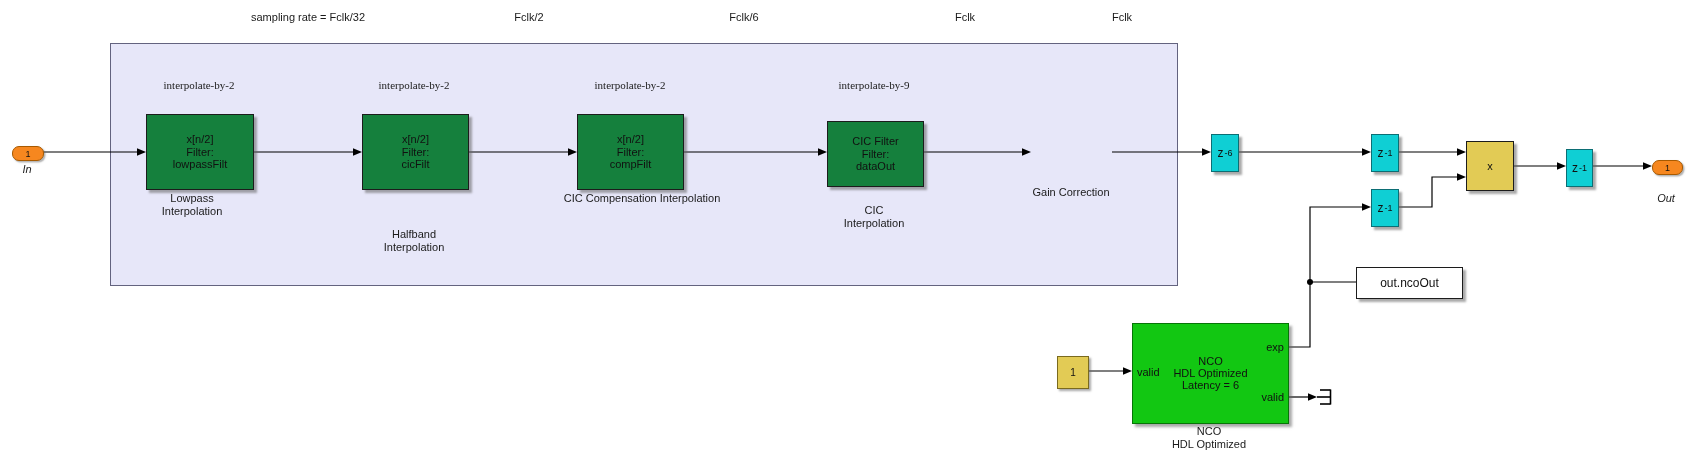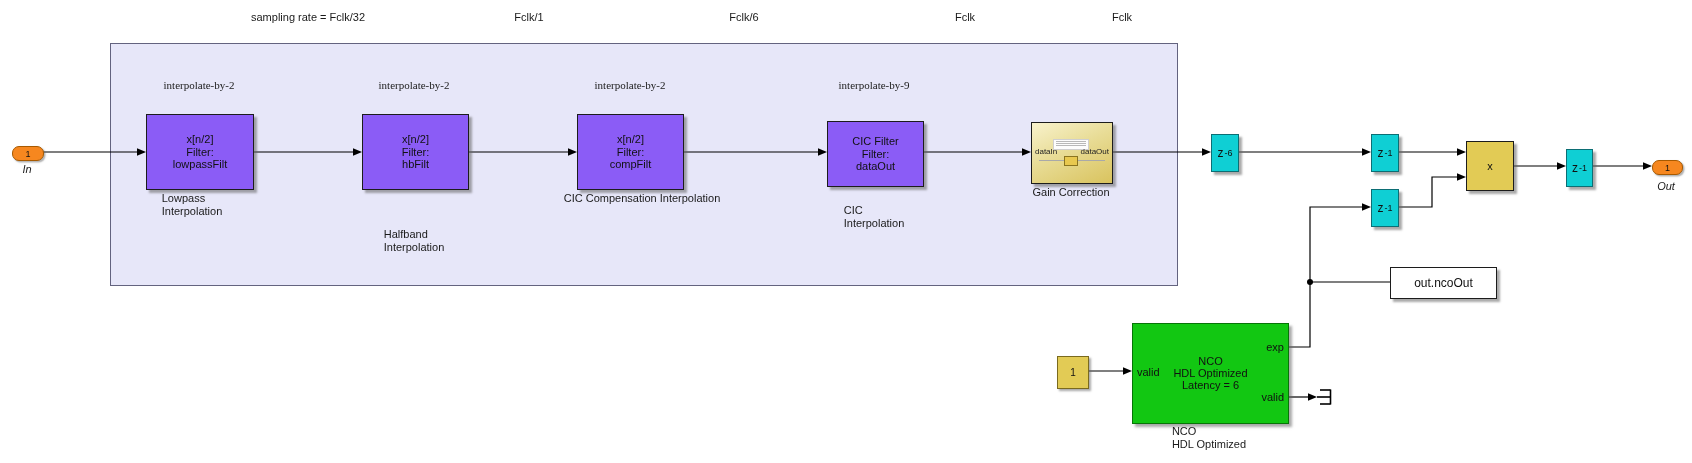--- a/index.html
+++ b/index.html
@@ -1,28 +1,28 @@
 <!DOCTYPE html>
 <html><head>
 <meta charset="utf-8">
 <style>
   html,body{margin:0;padding:0;background:#ffffff;}
   .canvas{
     position:relative;width:1692px;height:463px;background:#ffffff;overflow:hidden;
     font-family:"Liberation Sans",sans-serif;color:#111;
   }
   .abs{position:absolute;}
-  .ctr{transform:translateX(-50%);white-space:nowrap;text-align:left;}
+  .ctr{transform:translateX(-50%);white-space:nowrap;text-align:center;}
   .rate{font-size:11px;color:#1a1a1a;}
   .anno{font-size:11px;color:#1a1a1a;font-family:Liberation Serif, serif;}
   .area{
     background:#E7E7F9;border:1px solid #63637F;
   }
   .blk{
-    background:#8b5cf6;border:1px solid #1c1c1c;
+    background:#15803d;border:1px solid #1c1c1c;
     box-shadow:2.5px 2.5px 2px rgba(100,100,100,0.55);
     display:flex;flex-direction:column;align-items:center;justify-content:center;
     font-size:11px;line-height:12.5px;text-align:center;
   }
   .blklabel{font-size:11px;line-height:13px;color:#1a1a1a;}
   .delay{
     background:#0FCFD4;border:1px solid #0c6e74;
     box-shadow:2.5px 2.5px 2px rgba(100,100,100,0.55);
     display:flex;align-items:center;justify-content:center;
     font-size:12px;
@@ -68,21 +68,21 @@
     display:flex;align-items:center;justify-content:center;font-size:10px;
   }
   svg.wires{position:absolute;left:0;top:0;pointer-events:none;}
 </style>
 </head>
 <body>
 
 <div class="canvas">
 
   <div class="abs ctr rate" style="left:308px;top:11px;">sampling rate = Fclk/32</div>
-  <div class="abs ctr rate" style="left:529px;top:11px;">Fclk/1</div>
+  <div class="abs ctr rate" style="left:529px;top:11px;">Fclk/2</div>
   <div class="abs ctr rate" style="left:744px;top:11px;">Fclk/6</div>
   <div class="abs ctr rate" style="left:965px;top:11px;">Fclk</div>
   <div class="abs ctr rate" style="left:1122px;top:11px;">Fclk</div>
 
   <div class="abs area" style="left:110px;top:43px;width:1066px;height:241px;"></div>
 
   <div class="abs ctr anno" style="left:199px;top:79px;">interpolate-by-2</div>
   <div class="abs ctr anno" style="left:414px;top:79px;">interpolate-by-2</div>
   <div class="abs ctr anno" style="left:630px;top:79px;">interpolate-by-2</div>
   <div class="abs ctr anno" style="left:874px;top:79px;">interpolate-by-9</div>
@@ -142,21 +142,21 @@
     <span>lowpassFilt</span>
   </div>
   <div class="abs ctr blklabel" style="left:192px;top:192px;">
     <div>Lowpass</div>
     <div>Interpolation</div>
   </div>
 
   <div class="abs blk" style="left:362px;top:114px;width:105px;height:74px;">
     <span>x[n/2]</span>
     <span>Filter:</span>
-    <span>hbFilt</span>
+    <span>cicFilt</span>
   </div>
   <div class="abs ctr blklabel" style="left:414px;top:192px;margin-top:36px;">
     <div>Halfband</div>
     <div>Interpolation</div>
   </div>
 
   <div class="abs blk" style="left:577px;top:114px;width:105px;height:74px;">
     <span>x[n/2]</span>
     <span>Filter:</span>
     <span>compFilt</span>
@@ -168,31 +168,20 @@
   <div class="abs blk" style="left:827px;top:121px;width:95px;height:64px;">
     <span>CIC Filter</span>
     <span>Filter:</span>
     <span>dataOut</span>
   </div>
   <div class="abs ctr blklabel" style="left:874px;top:204px;">
     <div>CIC</div>
     <div>Interpolation</div>
   </div>
 
-  <div class="abs gain" style="left:1031px;top:122px;width:80px;height:60px;">
-    <div class="gainpanel">
-        <i></i>
-        <i></i>
-        <i></i>
-      </div>
-    <span class="pname" style="left:3px;">dataIn</span>
-    <span class="pname" style="right:3px;">dataOut</span>
-    <div class="gainline"></div>
-    <div class="gainknob"></div>
-  </div>
   <div class="abs ctr blklabel" style="left:1071px;top:186px;">Gain Correction</div>
 
   <div class="abs delay" style="left:1211px;top:134px;width:26px;height:36px;">
     <span>z</span>
       <sup>-6</sup>
   </div>
   <div class="abs delay" style="left:1371px;top:134px;width:26px;height:36px;">
     <span>z</span>
       <sup>-1</sup>
   </div>
@@ -205,23 +194,23 @@
       <sup>-1</sup>
   </div>
 
   <div class="abs gold" style="left:1466px;top:141px;width:46px;height:48px;">
     <span>x</span>
   </div>
 
   <div class="abs pill" style="left:1652px;top:160px;width:29px;height:13px;">
     <span>1</span>
   </div>
-  <div class="abs ctr portname" style="left:1666px;top:180px;">Out</div>
-
-  <div class="abs ws" style="left:1390px;top:267px;width:105px;height:30px;">
+  <div class="abs ctr portname" style="left:1666px;top:192px;">Out</div>
+
+  <div class="abs ws" style="left:1356px;top:267px;width:105px;height:30px;">
     <span>out.ncoOut</span>
   </div>
 
   <div class="abs const" style="left:1057px;top:356px;width:30px;height:31px;">
     <span>1</span>
   </div>
 
   <div class="abs nco" style="left:1132px;top:323px;width:155px;height:99px;">
     <div class="mid">
       <div>NCO</div>

